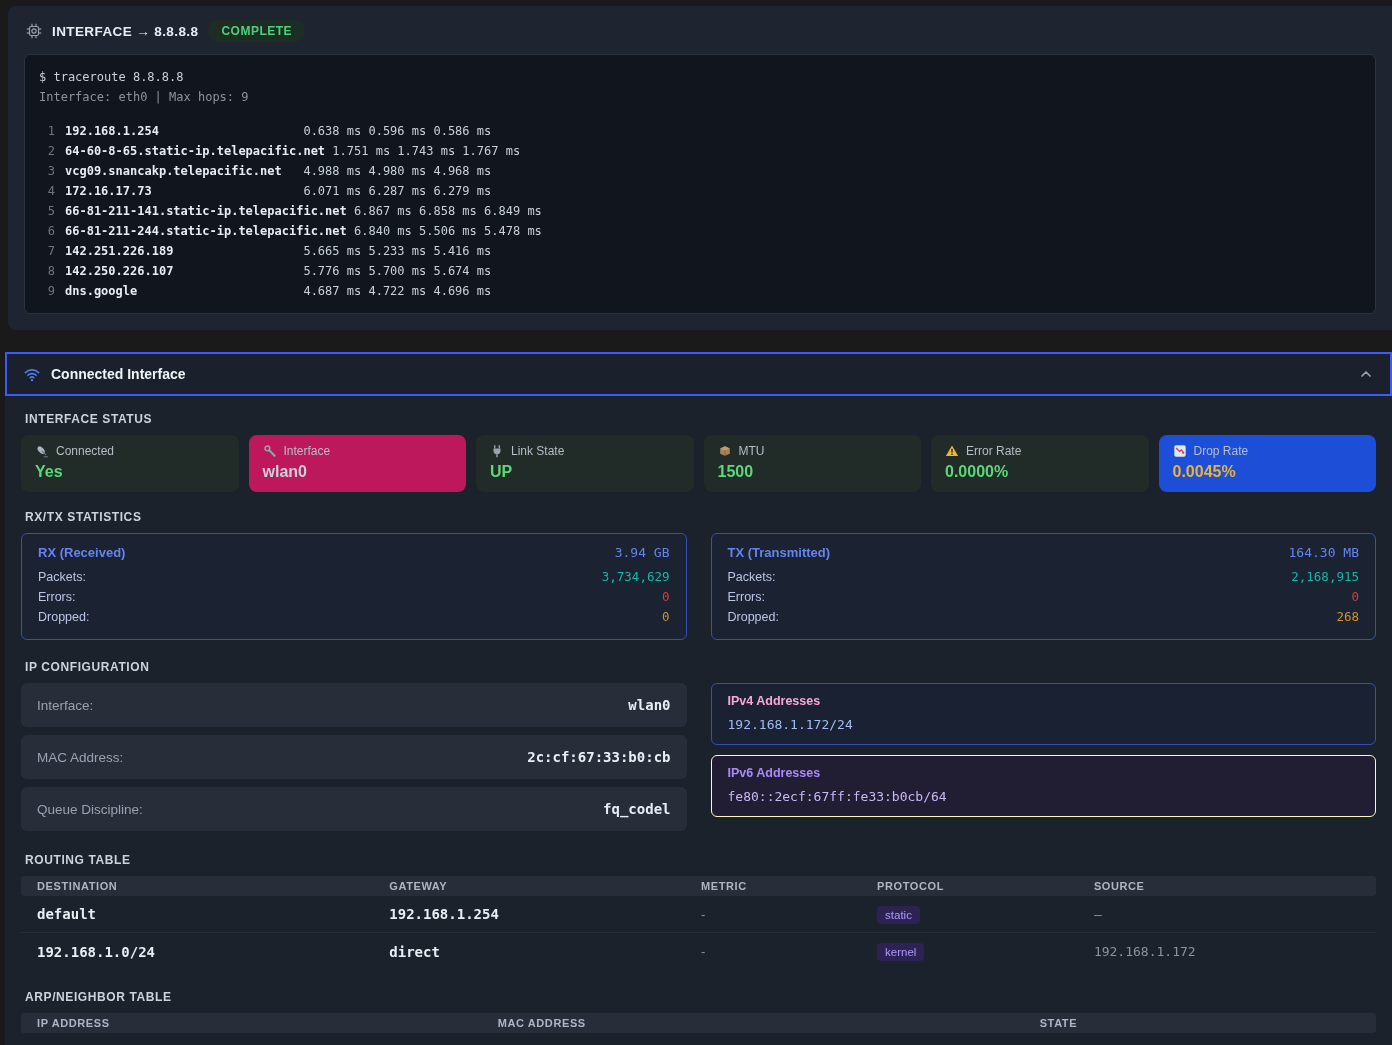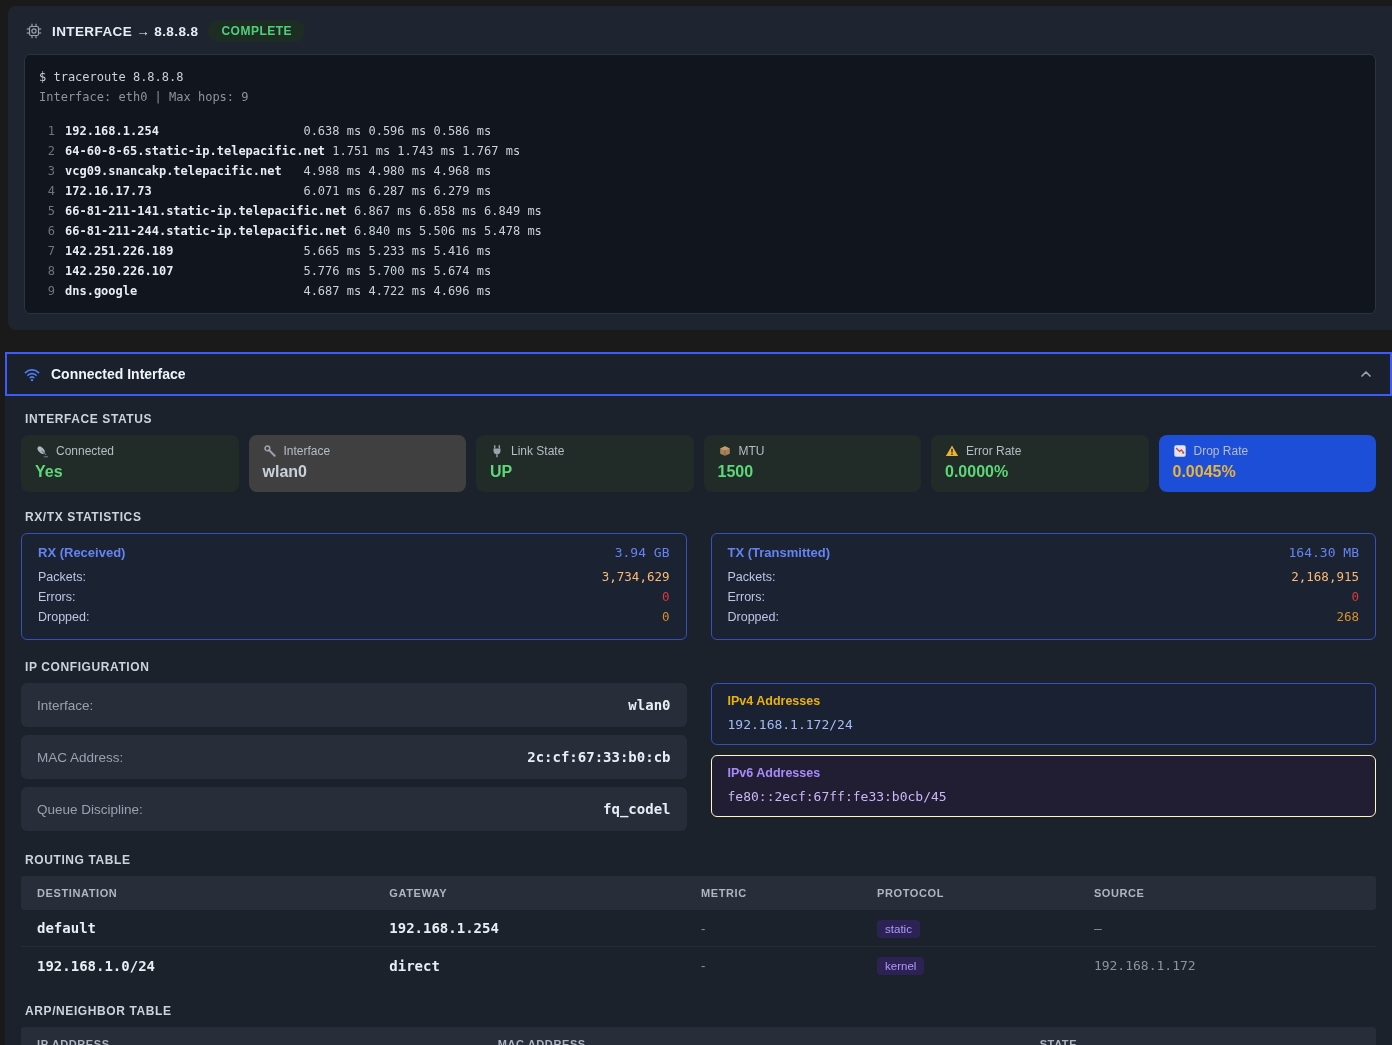--- a/index.html
+++ b/index.html
@@ -48,67 +48,67 @@
 
   .sec-label {
     font-size:12px; font-weight:bold; letter-spacing:.6px;
     color:#ccd3dc; margin:0 4px 9px 4px;
   }
 
   
   .cards-row { display:grid; grid-template-columns:repeat(6,1fr); gap:10px; margin-bottom:18px; }
   .stat-card { border-radius:8px; padding:9px 14px 11px 14px; }
   .tint-green { background:#212b27; }
-  .tint-neutral { background:#404040; }
+  .tint-neutral { background:#be185d; }
   .tint-amber { background:#1d4ed8; }
   .stat-card .card-top { display:flex; align-items:center; gap:7px; margin-bottom:5px; }
   .card-label { font-size:12px; color:#b6bdc6; }
   .card-value { font-size:16px; font-weight:bold; }
   .val-green { color:#5dd879; }
   .val-neutral { color:#c9d1d9; }
   .val-amber { color:#e8b43a; }
 
   
   .rxtx-grid { display:grid; grid-template-columns:1fr 1fr; gap:24px; margin-bottom:20px; }
   .rxtx-card {
     background:#1b2231; border:1px solid #3550b8; border-radius:6px;
     padding:11px 16px 12px 16px;
   }
   .rxtx-head { display:flex; justify-content:space-between; margin-bottom:7px;text-align:right; }
   .rxtx-title { font-size:13px; font-weight:bold; color:#6484f2; }
   .rxtx-total { font-size:13px; color:#6484f2; }
   .rxtx-row { display:flex; justify-content:space-between; line-height:20px; }
   .rxtx-label { font-size:12.5px; color:#bac6e4; }
   .rxtx-val { font-size:12.5px; }
-  .num-blue { color:#fdba74; }
+  .num-blue { color:#14b8a6; }
   .num-red { color:#d93b3b; }
   .num-amber { color:#d3912c; }
 
   
   .ipcfg-grid { display:grid; grid-template-columns:1fr 1fr; gap:24px; margin-bottom:22px; }
   .kv-row {
     background:#272e3a; border-radius:6px; height:44px; padding:0 16px;
     display:flex; align-items:center; justify-content:space-between; margin-bottom:8px;
   }
   .kv-row:last-child { margin-bottom:0; }
   .kv-label { font-size:13.5px; color:#99a2ae; }
   .kv-value { font-size:14px; font-weight:bold; color:#e9eef5; }
   .addr-card { border-radius:6px; padding:10px 16px 12px 16px; }
   .addr-ipv4 { background:#1a2133; border:1px solid #3550b8; margin-bottom:10px; }
   .addr-ipv6 { background:#211d33; border:1px solid #fef9c3; }
   .addr-title { font-size:12.5px; font-weight:bold; margin-bottom:9px; }
-  .addr-ipv4 .addr-title { color:#eab308; }
+  .addr-ipv4 .addr-title { color:#f9a8d4; }
   .addr-ipv6 .addr-title { color:#a78bfa; }
   .addr-value { font-size:13px; }
   .addr-ipv4 .addr-value { color:#a3bbf3; }
   .addr-ipv6 .addr-value { color:#c9b8f5; }
 
   
   .table { margin-bottom:20px; }
-  .t-head { background:#272e3a; display:grid; align-items:center; height:34px; border-radius:3px; }
+  .t-head { background:#272e3a; display:grid; align-items:center; height:20px; border-radius:3px; }
   .t-head > div { font-size:11px; font-weight:bold; letter-spacing:.6px; color:#aeb6c2; padding:0 16px; }
   .t-row { display:grid; align-items:center; height:37px; border-bottom:1px solid #262d37; }
   .t-row:last-child { border-bottom:none; }
   .t-row > div { padding:0 16px; }
   .routing-cols { grid-template-columns:26% 23% 13% 16% 22%; }
   .arp-cols { grid-template-columns:34% 40% 26%; }
   .cell-mono { font-size:14px; font-weight:bold; color:#e9eef5; }
   .cell-dim { font-size:13px; color:#8b949e; }
   .pill-proto {
     display:inline-block; background:#2c2253; color:#b197fc;
@@ -315,21 +315,21 @@
           <span class="kv-value mono">fq_codel</span>
         </div>
       </div>
       <div>
         <div class="addr-card addr-ipv4">
           <div class="addr-title">IPv4 Addresses</div>
           <div class="addr-value mono">192.168.1.172/24</div>
         </div>
         <div class="addr-card addr-ipv6">
           <div class="addr-title">IPv6 Addresses</div>
-          <div class="addr-value mono">fe80::2ecf:67ff:fe33:b0cb/45</div>
+          <div class="addr-value mono">fe80::2ecf:67ff:fe33:b0cb/64</div>
         </div>
       </div>
     </div>
 
     <div class="sec-label">ROUTING TABLE</div>
     <div class="table">
       <div class="t-head routing-cols">
         <div>DESTINATION</div>
         <div>GATEWAY</div>
         <div>METRIC</div>

